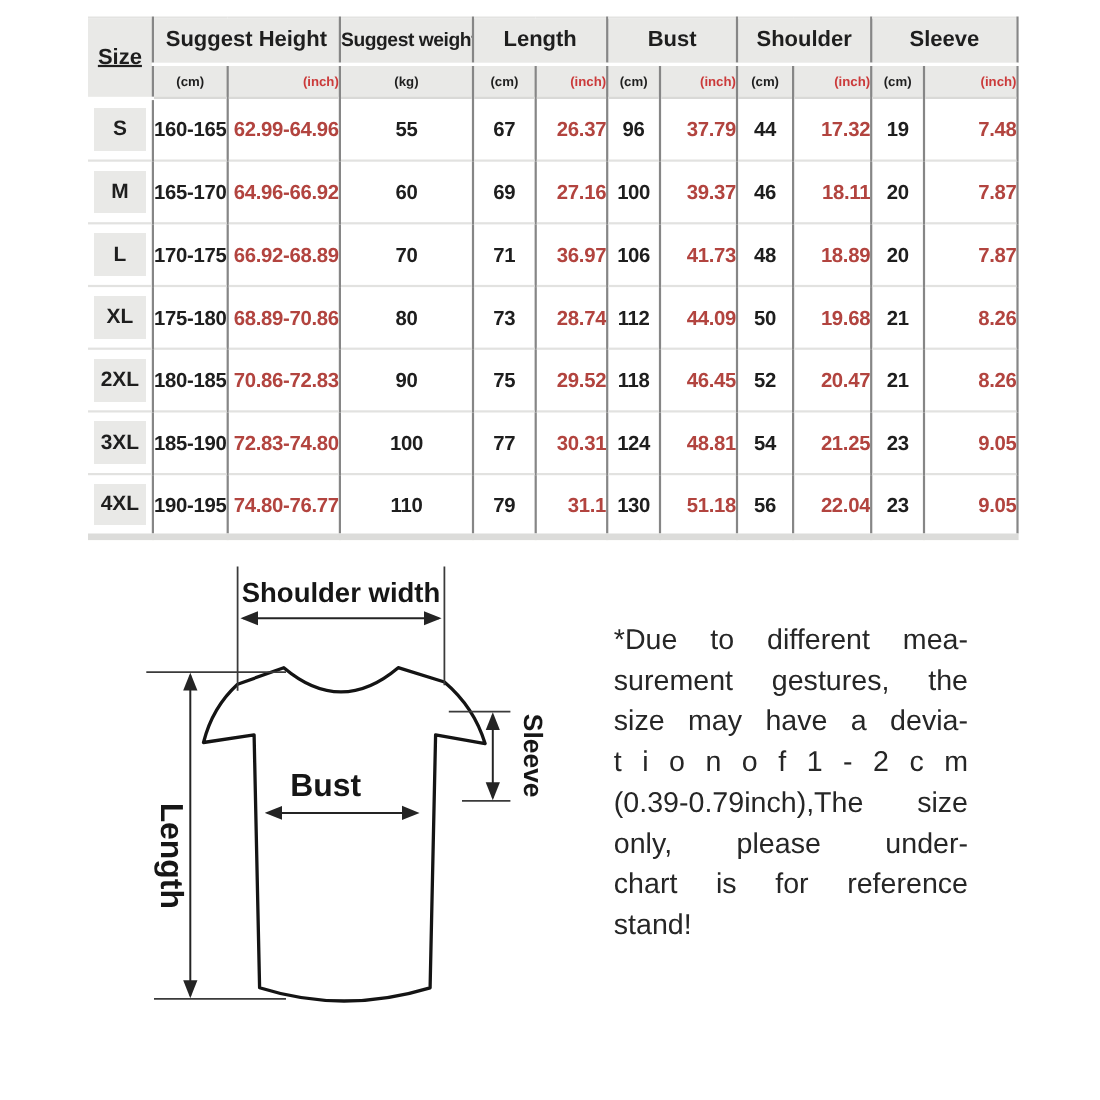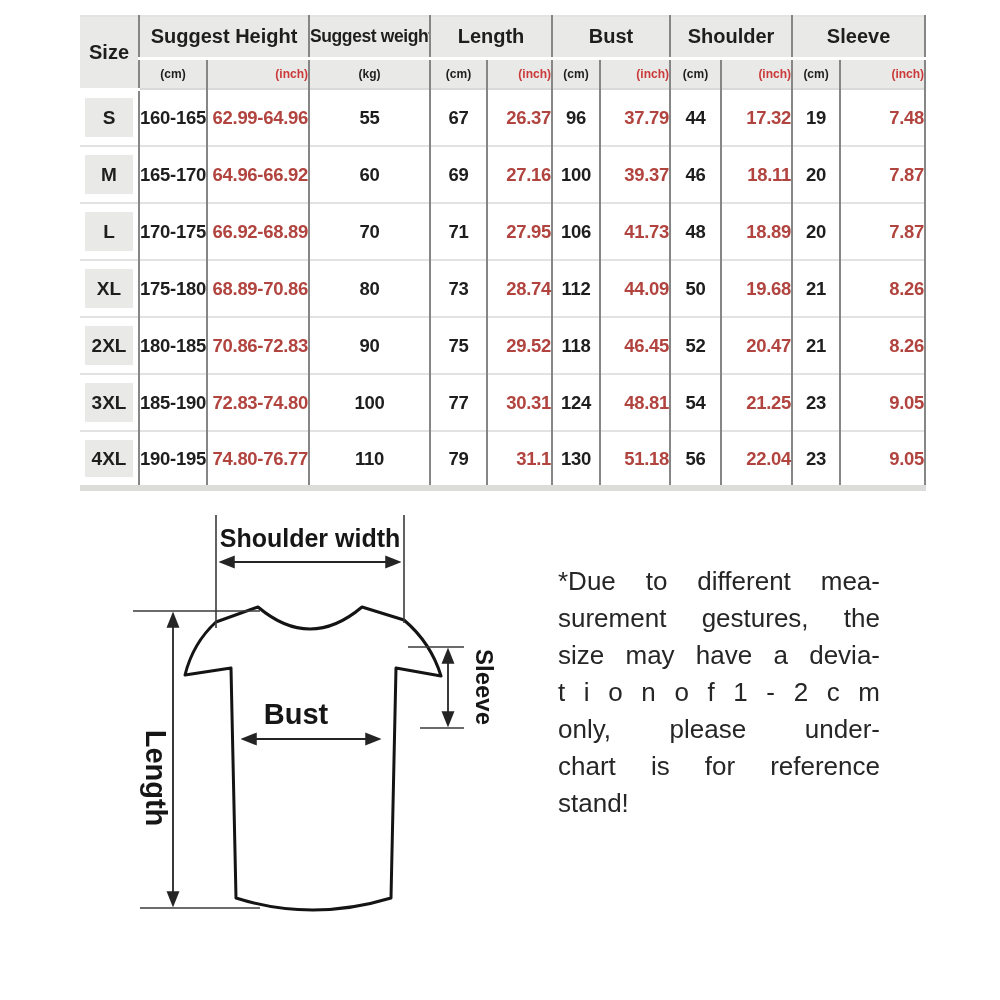--- a/index.html
+++ b/index.html
@@ -32,21 +32,21 @@
     padding:0;overflow:hidden;white-space:nowrap;
   }
   table.size-table th:first-child, table.size-table td:first-child{border-left:none;}
   thead tr.h1{height:42px;}
   thead tr.h2{height:31px;}
   tbody tr{height:57px;border-bottom:2px solid var(--border-light);}
   tbody tr:last-child{border-bottom:none;}
   thead{border-bottom:2px solid #d9d9d7;}
   thead th{background:var(--header-bg);font-weight:700;font-size:20px;color:var(--text-dark);}
   thead tr.h1 th{border-bottom:3px solid #ffffff;}
-  thead th.rowspan{border-bottom:none;}
+  thead th.rowspan{border-bottom:none;text-decoration:underline;}
   thead tr.h2 th{font-size:12px;}
   thead th.condensed{font-size:17.5px;letter-spacing:-0.4px;}
   thead th.red{color:var(--red-header);text-align:right;}
   tbody td{font-weight:700;font-size:18.5px;letter-spacing:-0.3px;background:#ffffff;}
   tbody td.red{color:var(--red-value);text-align:right;}
   tbody td.size-cell{
     background:var(--header-bg);
     background-clip:content-box;
     padding:8px 5px;
     font-size:19px;letter-spacing:0;
@@ -139,21 +139,21 @@
           <td class="red">18.11</td>
           <td>20</td>
           <td class="red">7.87</td>
         </tr>
         <tr>
           <td class="size-cell">L</td>
           <td>170-175</td>
           <td class="red">66.92-68.89</td>
           <td>70</td>
           <td>71</td>
-          <td class="red">27.95</td>
+          <td class="red">36.97</td>
           <td>106</td>
           <td class="red">41.73</td>
           <td>48</td>
           <td class="red">18.89</td>
           <td>20</td>
           <td class="red">7.87</td>
         </tr>
         <tr>
           <td class="size-cell">XL</td>
           <td>175-180</td>
@@ -242,18 +242,19 @@
     <line class="guide" x1="320" y1="218" x2="364" y2="218"></line>
     <line class="dim" x1="348" y1="140" x2="348" y2="215" marker-start="url(#arw)" marker-end="url(#arw)"></line>
     <text x="376" y="177" text-anchor="middle" font-size="24" font-weight="600" transform="rotate(90 376 177)">Sleeve</text>
   </svg>
 
   <div class="note">
     <div class="note-line">*Due to different mea-</div>
     <div class="note-line">surement gestures, the</div>
     <div class="note-line">size may have a devia-</div>
     <div class="note-line">t i o n   o f   1 - 2 c m</div>
+    <div class="note-line">(0.39-0.79inch),The size</div>
     <div class="note-line">only, please under-</div>
     <div class="note-line">chart is for reference</div>
     <div class="note-line last">stand!</div>
   </div>
 
 </div>
 
 </body></html>

